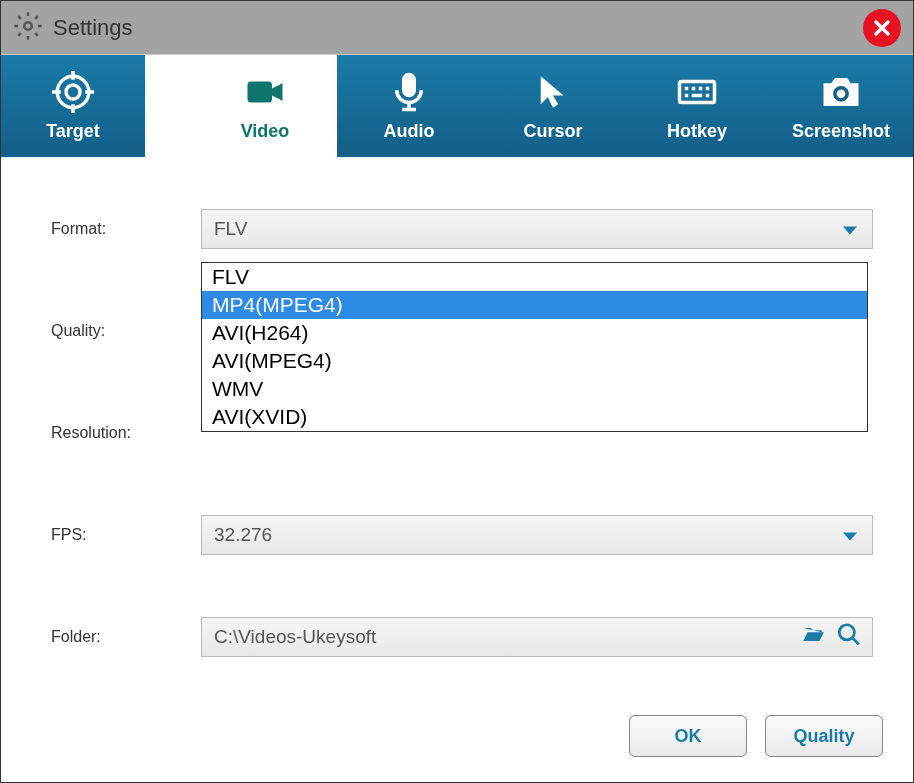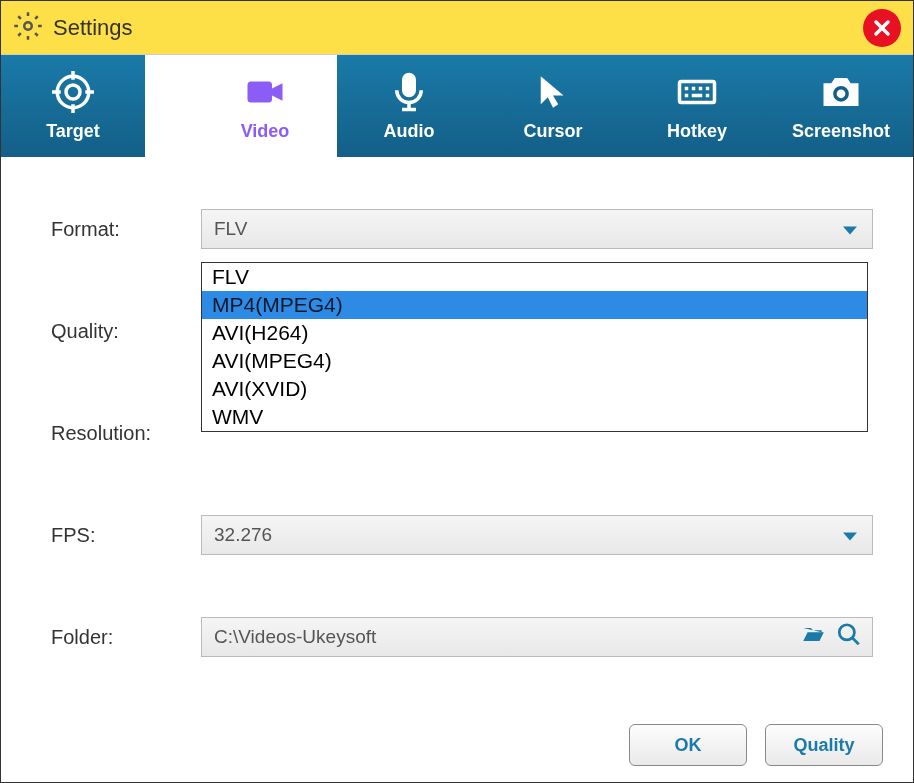--- a/index.html
+++ b/index.html
@@ -4,21 +4,21 @@
 <style>
   * { box-sizing: border-box; margin: 0; padding: 0; }
   body { font-family: Arial, sans-serif; background: #fff; }
   .window {
     width: 914px; height: 783px;
     border: 1px solid #333; position: relative;
     background: #fff;
   }
   .titlebar {
     height: 54px; display: flex; align-items: center;
-    padding: 12px 12px; background: #fde047;
+    padding: 12px 12px; background: #a3a3a3;
     border-bottom: 1px solid #ccc;
     position: relative;
   }
   .titlebar .title { font-size: 22px; color: #333; margin-left: 10px; }
   .close-btn {
     position: absolute; right: 12px; top: 8px;
     width: 38px; height: 38px; border-radius: 50%;
     background: #e81123; display: flex; align-items: center; justify-content: center;
     cursor: pointer;
   }
@@ -26,35 +26,35 @@
     height: 102px; display: flex;
     background: linear-gradient(to bottom, #1a7aa8 0%, #135f87 100%);
   }
   .tab {
     flex: 1; display: flex; flex-direction: column;
     align-items: center; justify-content: center;
     color: #fff; cursor: pointer;
     gap: 8px;
   }
   .tab.active {
-    background: #fff; color: #8b5cf6; padding-left: 48px;
+    background: #fff; color: #0f766e; padding-left: 48px;
   }
   .tab-label { font-size: 18px; font-weight: bold; }
   .tab svg { width: 42px; height: 42px; }
   .content {
     padding: 50px 40px 20px 50px;
     position: relative;
   }
   .row {
     display: flex; align-items: center;
     margin-bottom: 58px;
     height: 44px;
   }
   .row-label {
-    width: 150px; font-size: 20px; color: #333;
+    width: 150px; font-size: 16px; color: #333;
   }
   .select {
     flex: 1; height: 40px;
     background: linear-gradient(to bottom, #f5f5f5, #e8e8e8);
     border: 1px solid #bbb;
     display: flex; align-items: center;
     padding: 0 12px; position: relative;
     font-size: 19px; color: #555;
     cursor: pointer;
   }
@@ -78,24 +78,24 @@
     width: 667px;
     background: #fff;
     border: 1px solid #333;
     z-index: 10;
   }
   .dropdown-item {
     padding: 2px 10px; font-size: 21px;
     cursor: pointer; color: #000;
   }
   .dropdown-item.highlighted {
-    background: #2d8be6; color: #0f172a;
+    background: #2d8be6; color: #ffffff;
   }
   .buttons {
-    position: absolute; bottom: 16px; right: 30px;
+    position: absolute; bottom: 25px; right: 30px;
     display: flex; gap: 18px;
   }
   .btn {
     width: 118px; height: 42px;
     background: linear-gradient(to bottom, #fdfdfd, #e9e9e9);
     border: 1px solid #888; border-radius: 6px;
     font-size: 18px; font-weight: bold; color: #1a7aa8;
     cursor: pointer;
     display: flex; align-items: center; justify-content: center;
   }
@@ -220,22 +220,22 @@
           </span>
         </div>
       </div>
     </div>
 
     <div class="dropdown">
       <div class="dropdown-item">FLV</div>
       <div class="dropdown-item highlighted">MP4(MPEG4)</div>
       <div class="dropdown-item">AVI(H264)</div>
       <div class="dropdown-item">AVI(MPEG4)</div>
+      <div class="dropdown-item">WMV</div>
       <div class="dropdown-item">AVI(XVID)</div>
-      <div class="dropdown-item">WMV</div>
     </div>
 
   </div>
 
   <div class="buttons">
     <div class="btn">OK</div>
     <div class="btn">Quality</div>
   </div>
 
 </div>

